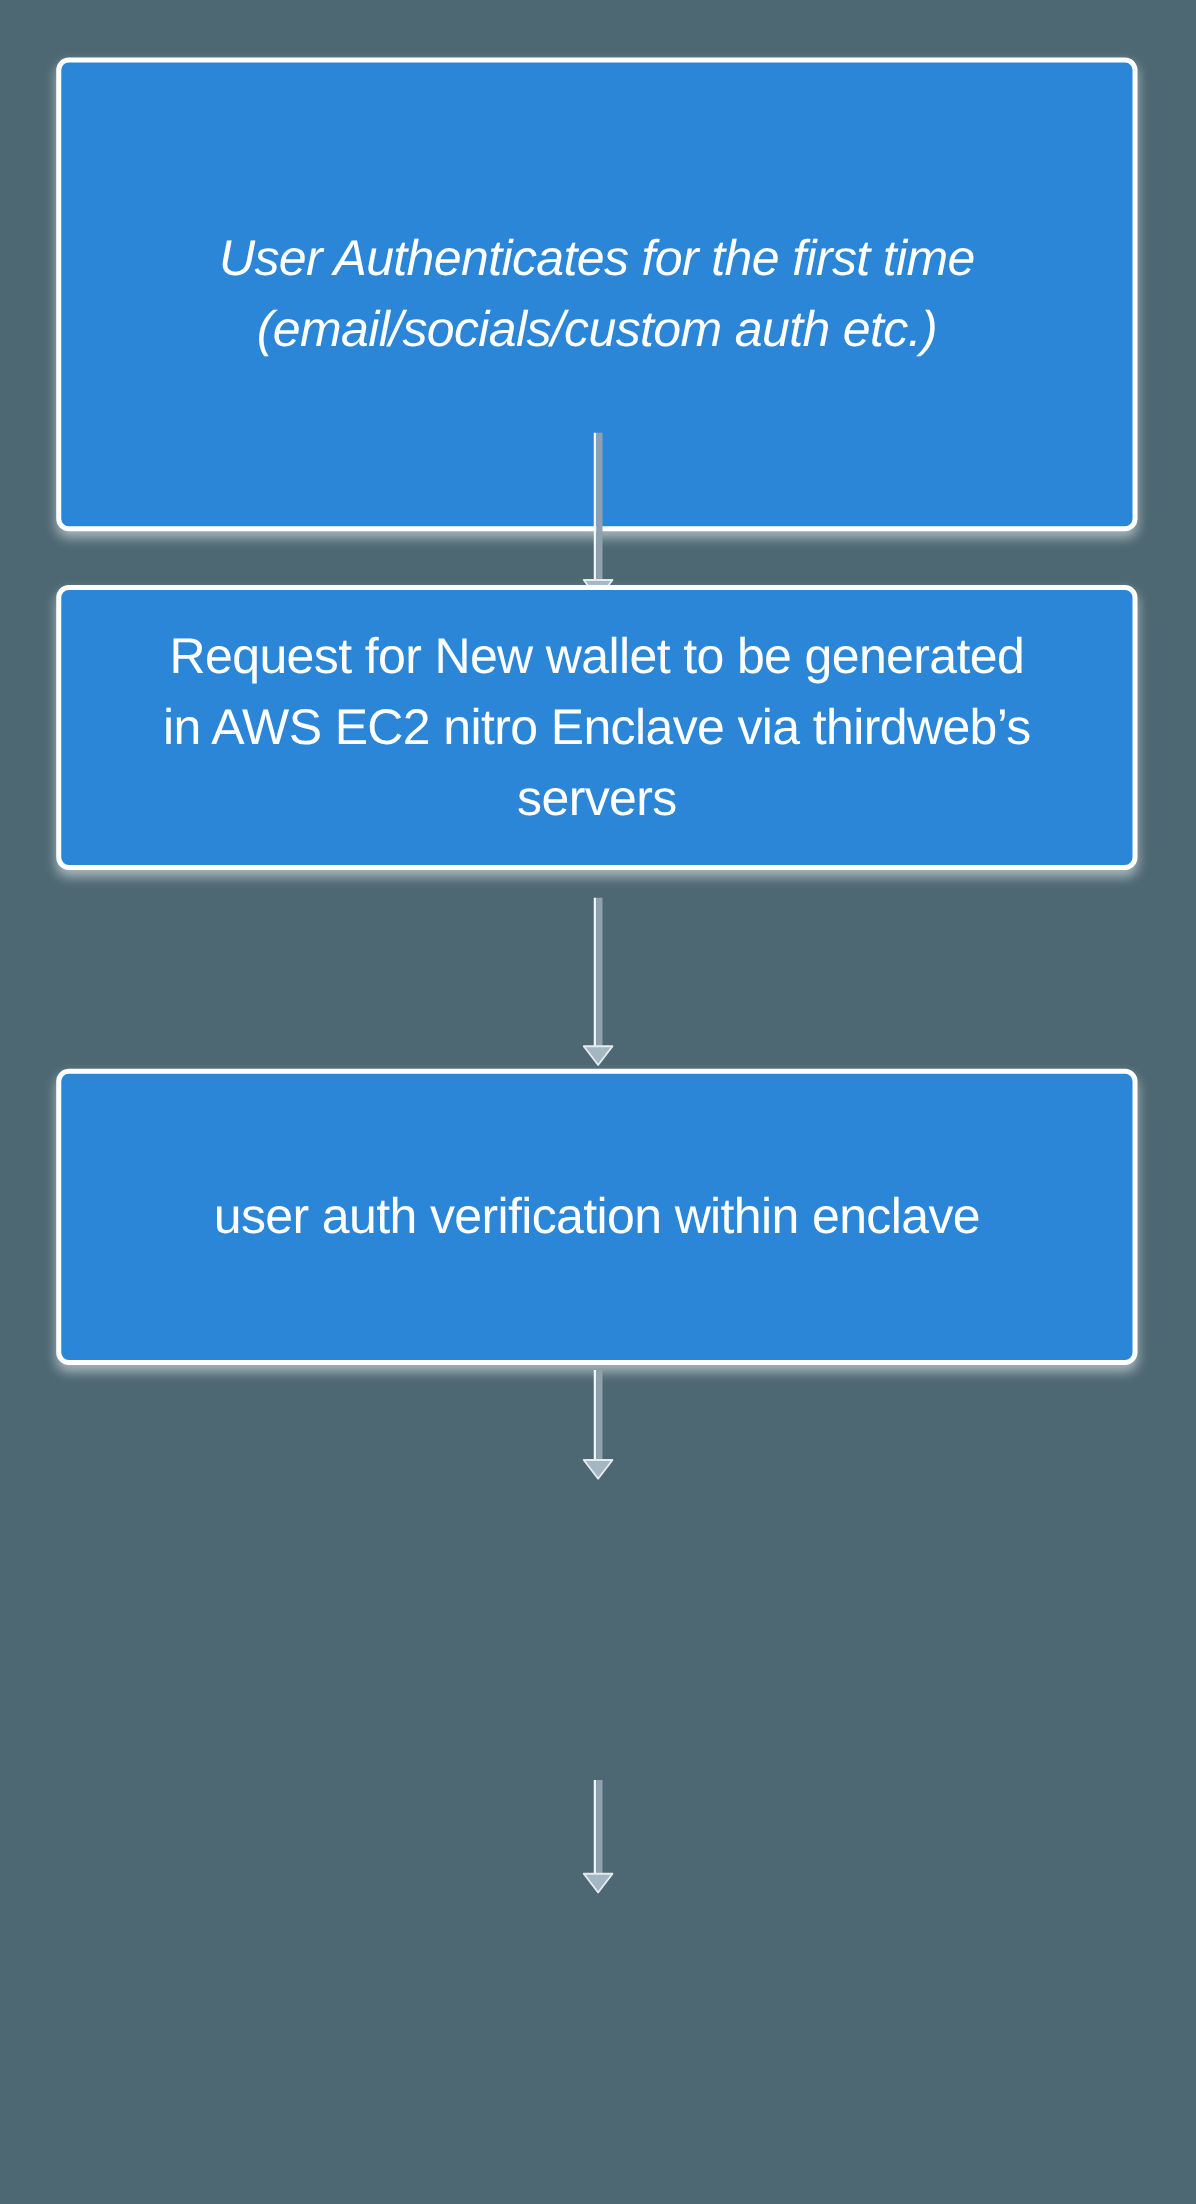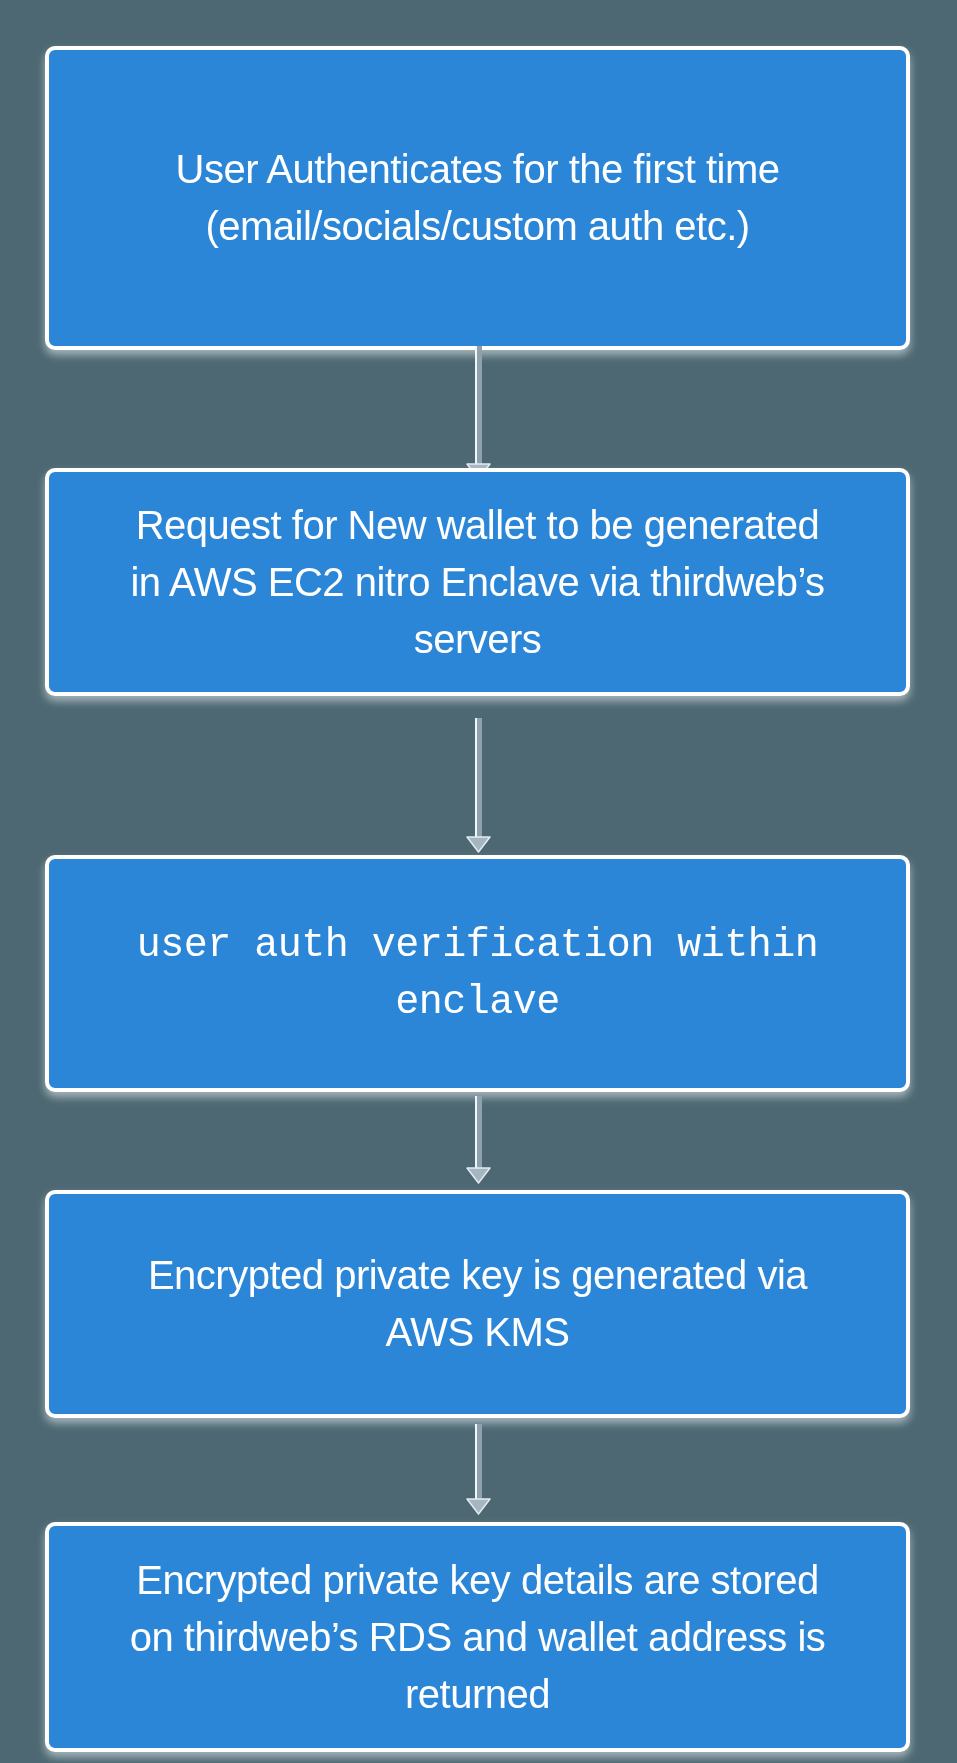--- a/index.html
+++ b/index.html
@@ -33,23 +33,23 @@
   .node-text {
     color: var(--node-text);
     font-size: 40px;
     line-height: 57px;
     letter-spacing: -0.5px;
     text-align: center;
     white-space: pre-line;
     padding: 0 28px;
     width: 100%;
   }
-  .node-1 { top: 46px;   height: 304px; }
+  .node-1 { top: 46px;   height: 379px; font-style: italic; }
   .node-2 { top: 468px;  height: 228px; }
-  .node-3 { top: 855px;  height: 237px; font-family: Liberation Mono, monospace; }
+  .node-3 { top: 855px;  height: 237px; }
   .node-4 { top: 1190px; height: 228px; }
   .node-5 { top: 1522px; height: 230px; }
   .arrow {
     position: absolute;
     left: 465px;
     width: 26px;
     display: block;
   }
   .arrow-1 { top: 346px;  height: 134px; }
   .arrow-2 { top: 718px;  height: 135px; }
@@ -90,31 +90,22 @@
     <div class="node-text">user auth verification within enclave</div>
   </div>
 
   <svg class="arrow arrow-3" viewBox="0 0 26 88" xmlns="http://www.w3.org/2000/svg">
     <rect x="10" y="0" width="2" height="73" fill="#f2f6f8"></rect>
     <rect x="12" y="0" width="5" height="73" fill="#8fa1ae"></rect>
     <polygon points="2,72 25,72 13.5,87" stroke-width="1.5" stroke-linejoin="round" fill="#a4b6c2"></polygon>
     <polygon points="2,72 25,72 13.5,87" fill="none" stroke-width="1.5" stroke-linejoin="round" stroke="#e3ebef"></polygon>
   </svg>
 
-  <div class="node node-4">
-    <div class="node-text">Encrypted private key is generated via
-AWS KMS</div>
-  </div>
 
   <svg class="arrow arrow-4" viewBox="0 0 26 91" xmlns="http://www.w3.org/2000/svg">
     <rect x="10" y="0" width="2" height="76" fill="#f2f6f8"></rect>
     <rect x="12" y="0" width="5" height="76" fill="#8fa1ae"></rect>
     <polygon points="2,75 25,75 13.5,90" stroke-width="1.5" stroke-linejoin="round" fill="#a4b6c2"></polygon>
     <polygon points="2,75 25,75 13.5,90" fill="none" stroke-width="1.5" stroke-linejoin="round" stroke="#e3ebef"></polygon>
   </svg>
 
-  <div class="node node-5">
-    <div class="node-text">Encrypted private key details are stored
-on thirdweb’s RDS and wallet address is
-returned</div>
-  </div>
 
 </div>
 
 </body></html>

